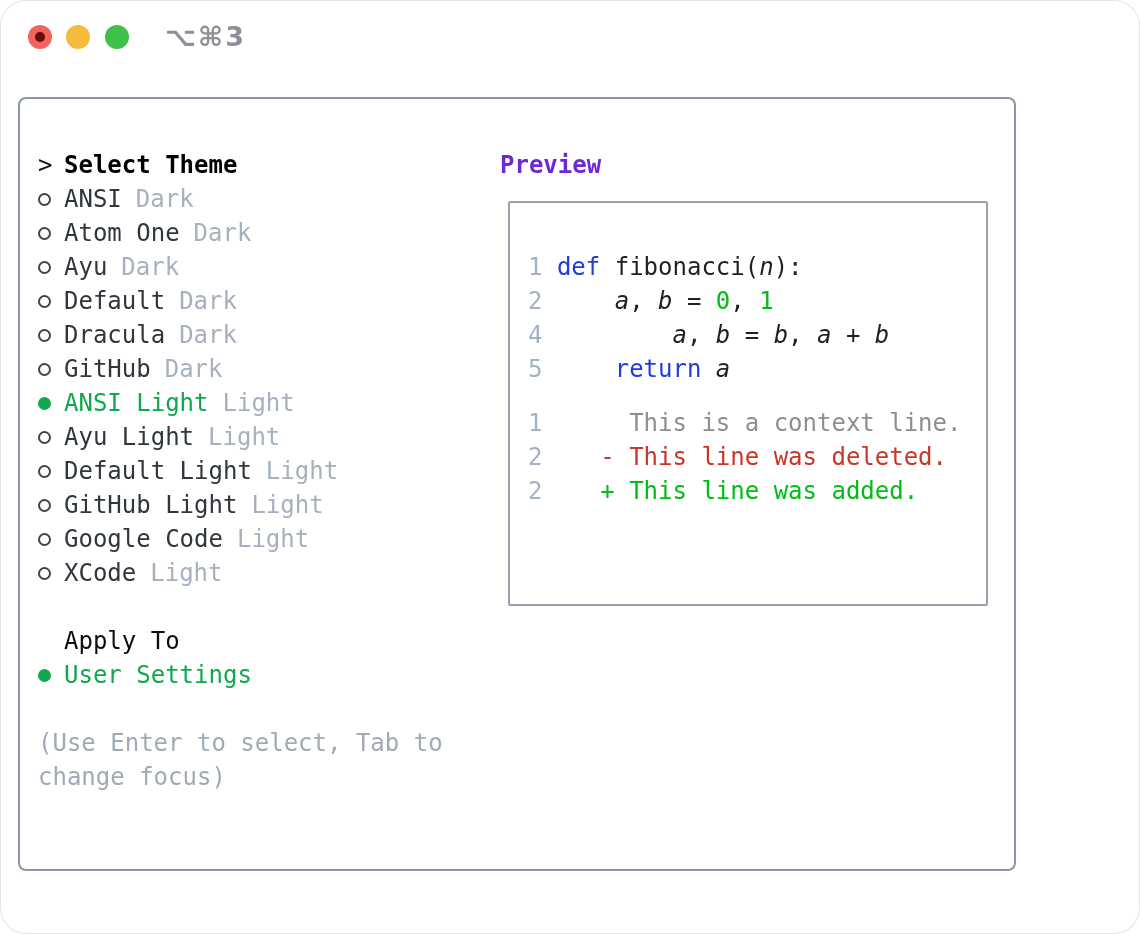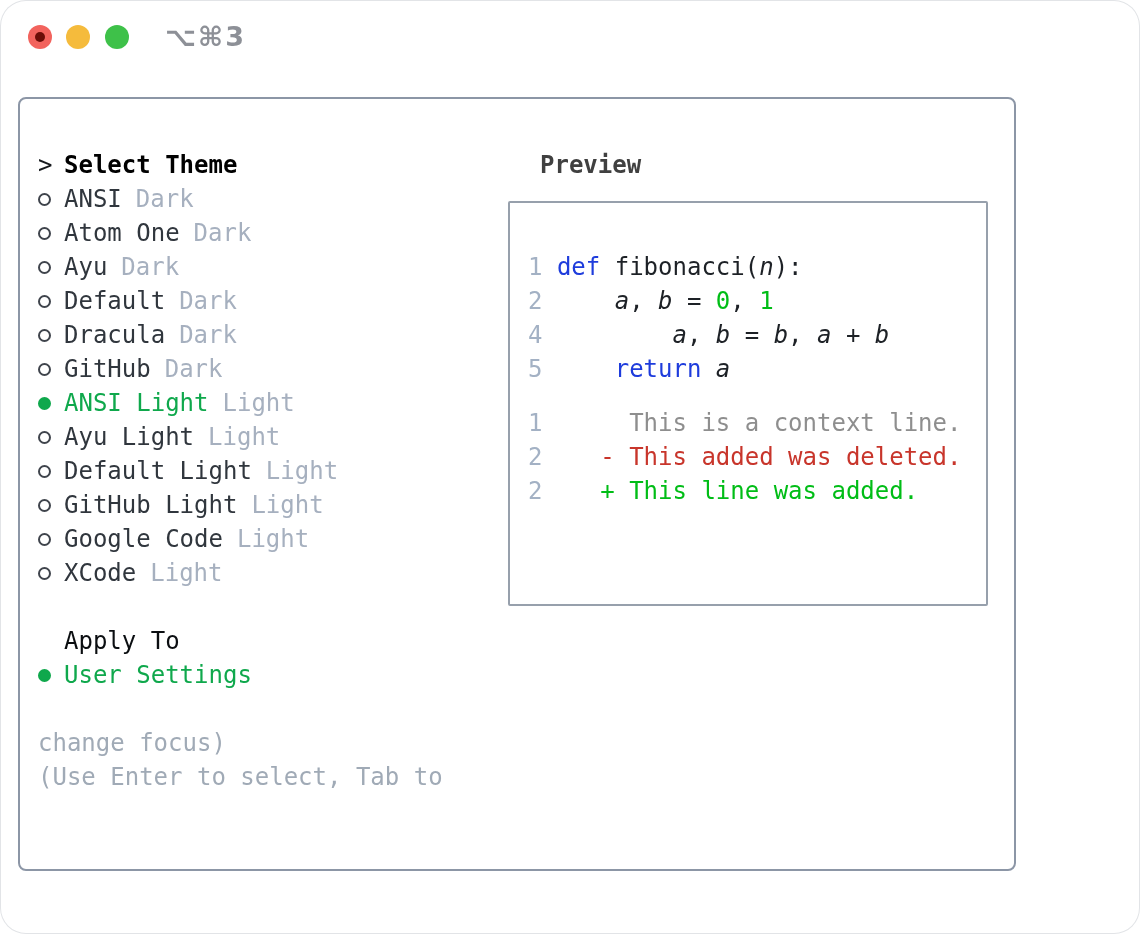--- a/index.html
+++ b/index.html
@@ -55,21 +55,21 @@
   .opt-name { color: var(--text-dark); font-size: 24px; }
   .option.selected .opt-name { color: var(--selection-green); }
   .opt-badge { color: var(--text-muted); font-size: 24px; margin-left: 14px; }
   .opt-badge:empty { margin-left: 0; }
   .help { color: #a0aab6; font-size: 24px; line-height: 34px; white-space: pre; }
 
   
   .preview-title {
     position: absolute; left: 480px; top: 49px; height: 34px;
     display: flex; align-items: center;
-    font-weight: bold; color: #404040; font-size: 24px; margin-left: 40px;
+    font-weight: bold; color: #6d28d9; font-size: 24px;
   }
   .preview-box {
     position: absolute; left: 488px; top: 102px; width: 480px; height: 405px;
     border: 2px solid #97a0ac; border-radius: 2px;
     padding: 47px 0 0 18px; overflow: hidden;
   }
   .code-line { height: 34px; line-height: 34px; white-space: pre; font-size: 24px; color: var(--code-plain); }
   .ln { display: inline-block; width: 2ch; color: var(--lineno); }
   .diff-block { margin-top: 20px; }
 
@@ -177,34 +177,34 @@
       <div>
           <div class="row option selected">
     <span class="marker"><span class="radio sel"></span></span>
     <span class="opt-name">User Settings</span>
     <span class="opt-badge"></span>
   </div>
         </div>
 
       <div class="spacer"></div>
 
+      <div class="help">(Use Enter to select, Tab to</div>
       <div class="help">change focus)</div>
-      <div class="help">(Use Enter to select, Tab to</div>
     </div>
 
     <div class="preview-title">Preview</div>
 
     <div class="preview-box">
       <div>
           <div class="code-line"><span class="ln">1</span><span class="code-content"><span class="tok-kw">def</span><span class="tok-plain"> fibonacci(</span><span class="tok-var">n</span><span class="tok-plain">):</span></span></div>
           <div class="code-line"><span class="ln">2</span><span class="code-content"><span class="tok-plain">    </span><span class="tok-var">a</span><span class="tok-plain">, </span><span class="tok-var">b</span><span class="tok-plain"> = </span><span class="tok-num">0</span><span class="tok-plain">, </span><span class="tok-num">1</span></span></div>
           <div class="code-line"><span class="ln">4</span><span class="code-content"><span class="tok-plain">        </span><span class="tok-var">a</span><span class="tok-plain">, </span><span class="tok-var">b</span><span class="tok-plain"> = </span><span class="tok-var">b</span><span class="tok-plain">, </span><span class="tok-var">a</span><span class="tok-plain"> + </span><span class="tok-var">b</span></span></div>
           <div class="code-line"><span class="ln">5</span><span class="code-content"><span class="tok-plain">    </span><span class="tok-kw">return</span><span class="tok-plain"> </span><span class="tok-var">a</span></span></div>
         </div>
       <div class="diff-block">
           <div class="code-line"><span class="ln">1</span><span class="code-content"><span class="tok-ctx">     This is a context line.</span></span></div>
-          <div class="code-line"><span class="ln">2</span><span class="code-content"><span class="tok-del">   - This added was deleted.</span></span></div>
+          <div class="code-line"><span class="ln">2</span><span class="code-content"><span class="tok-del">   - This line was deleted.</span></span></div>
           <div class="code-line"><span class="ln">2</span><span class="code-content"><span class="tok-add">   + This line was added.</span></span></div>
         </div>
     </div>
 
   </div>
 </div>
 
 </body></html>

